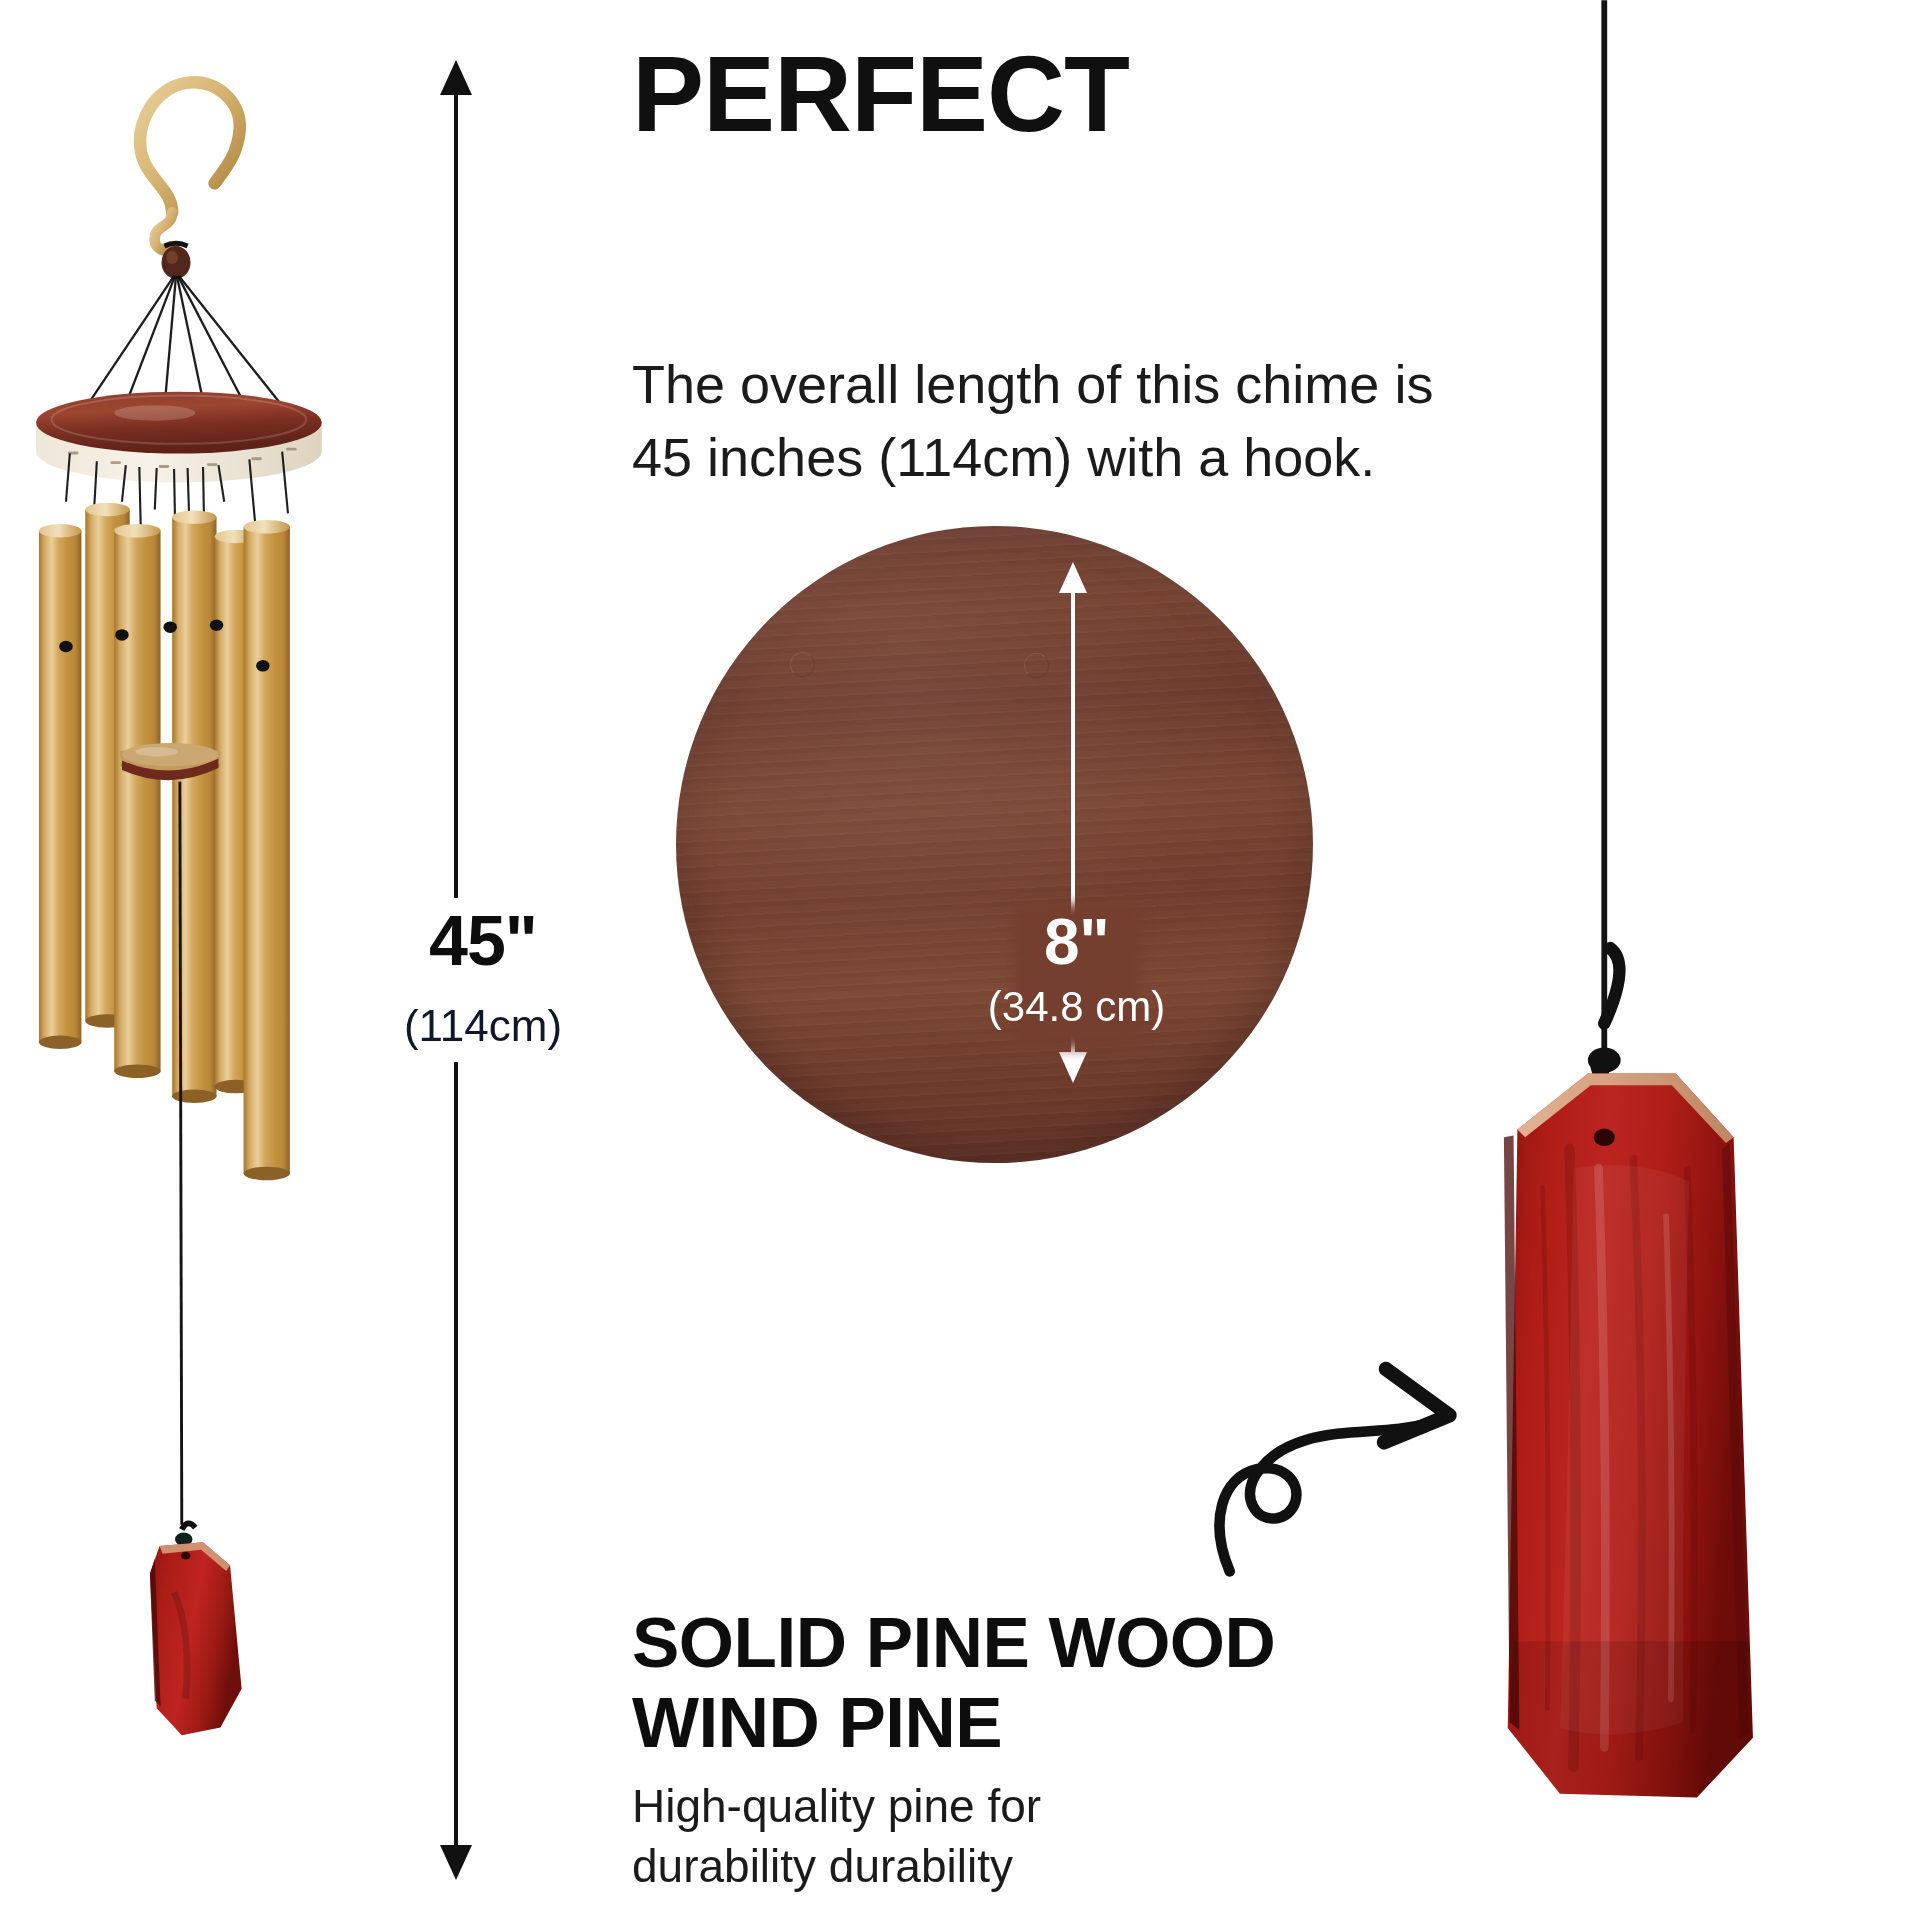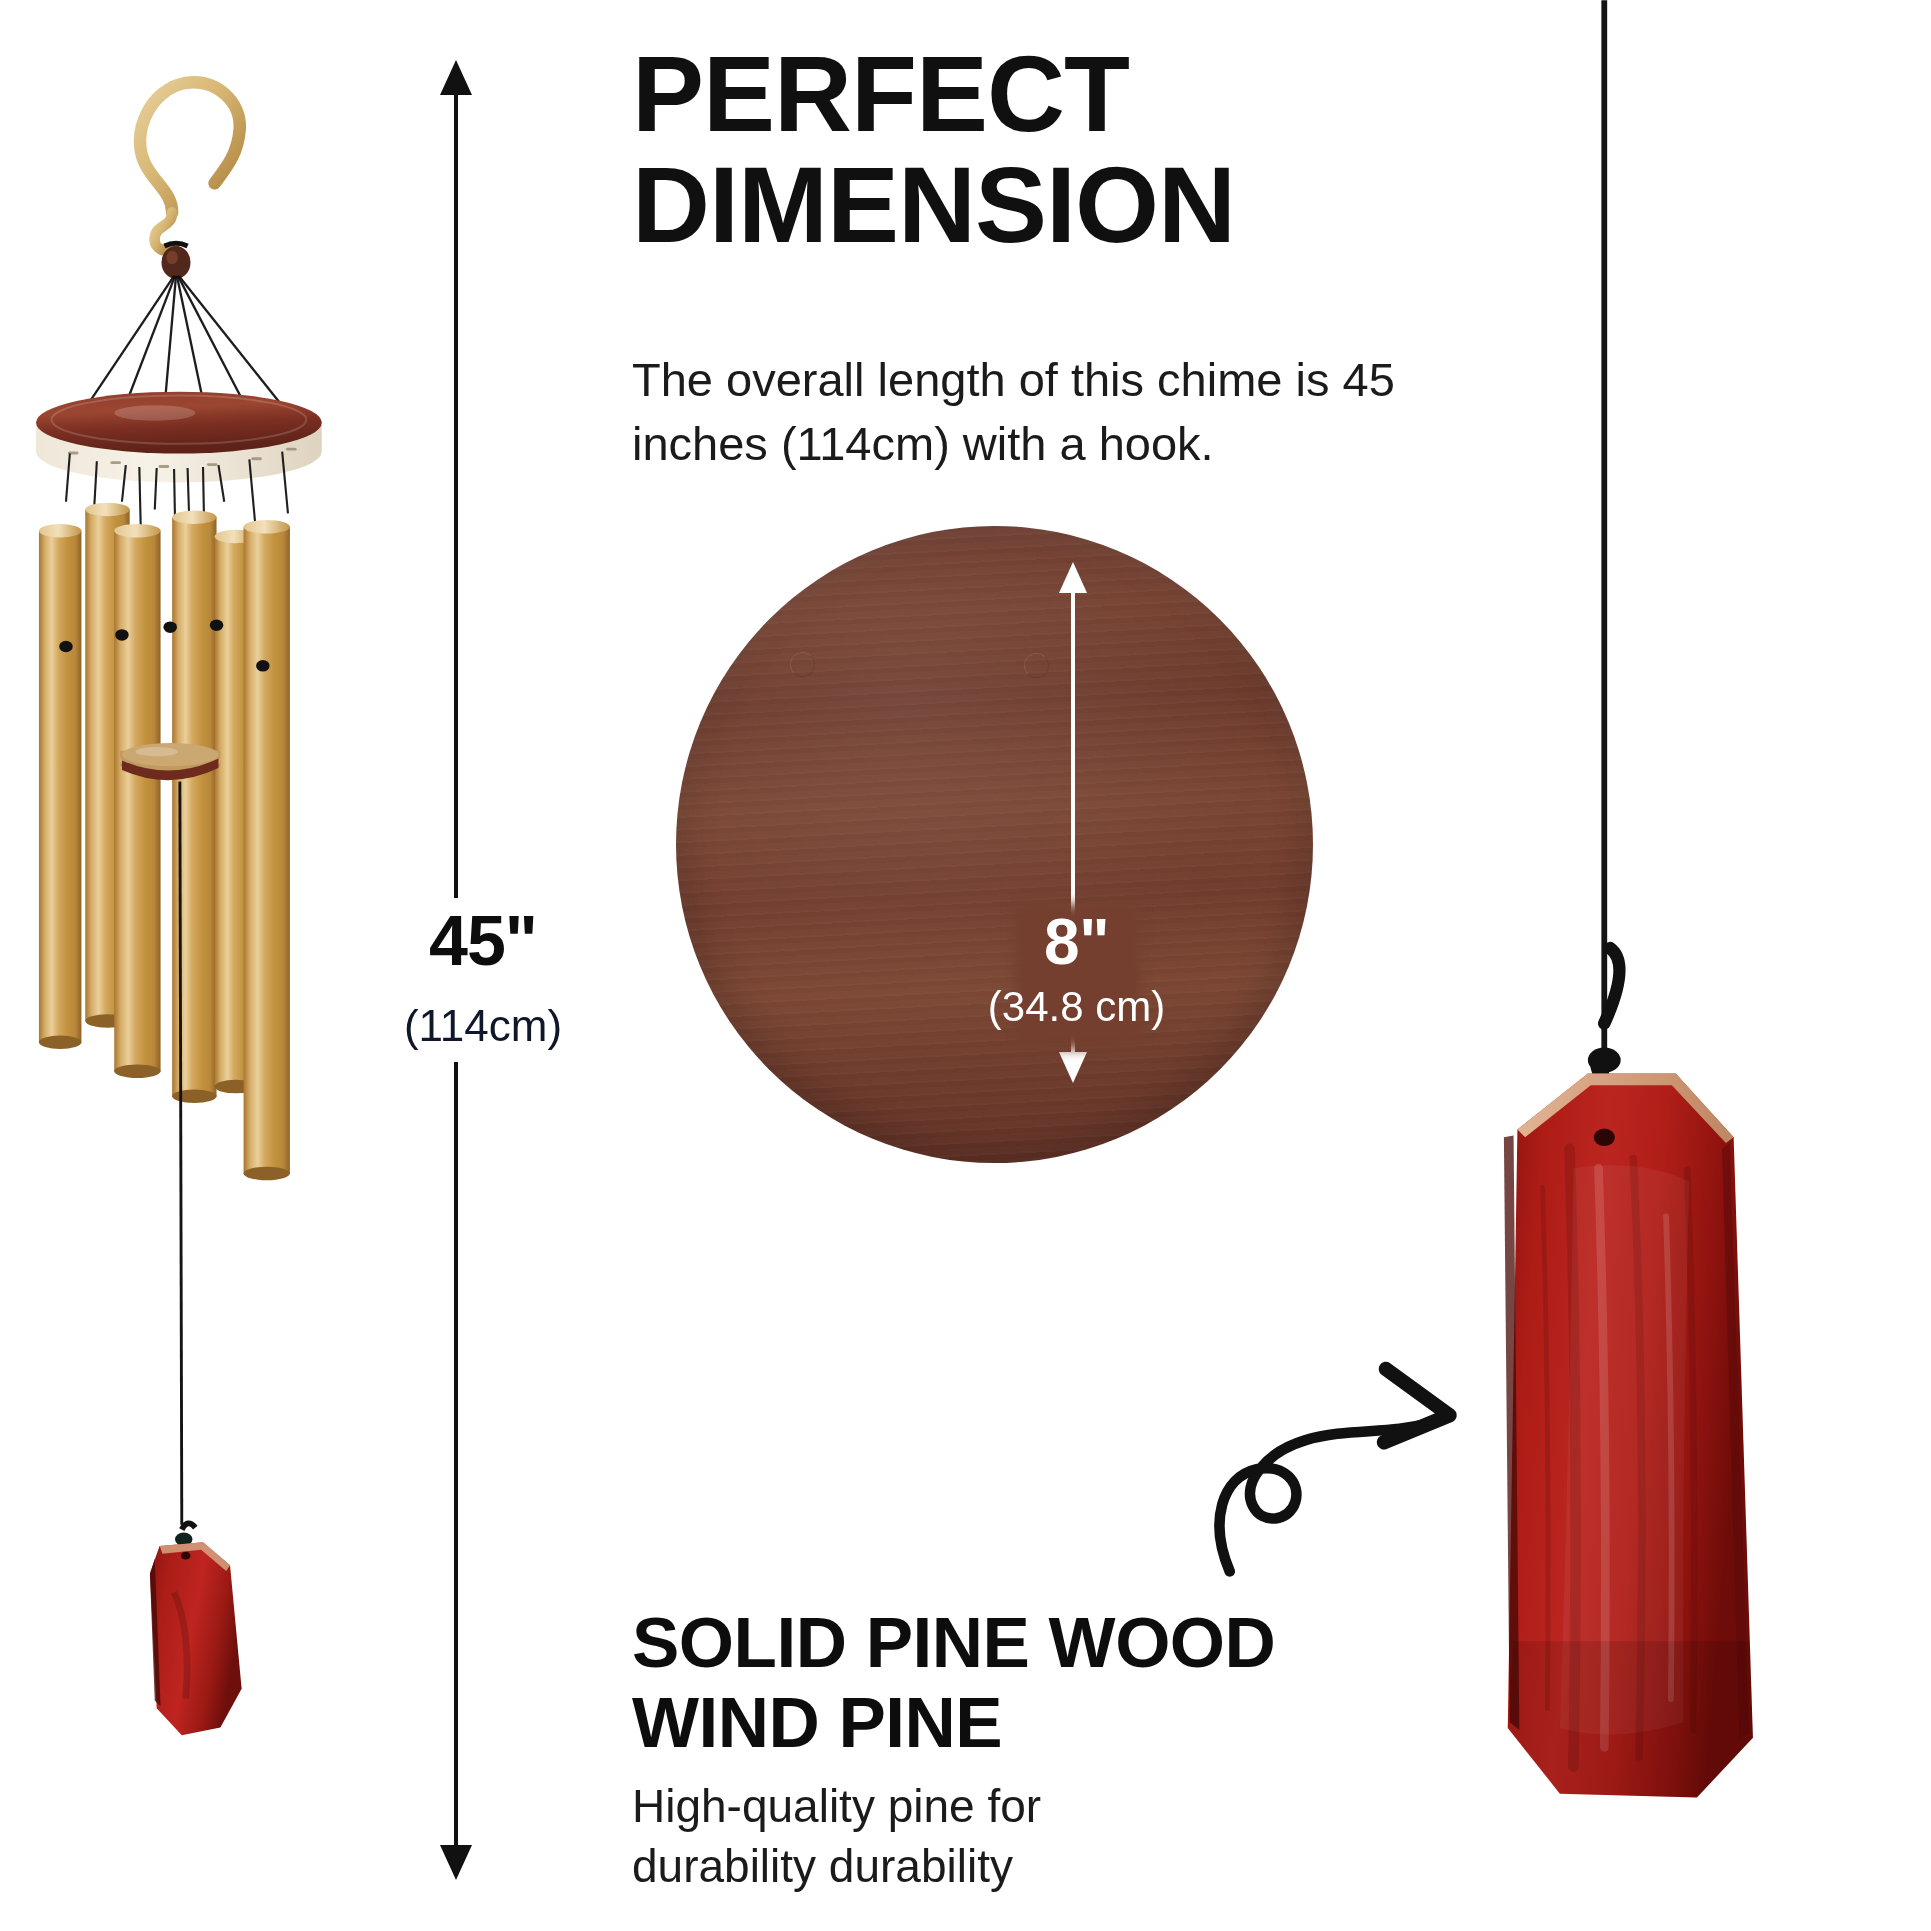--- a/index.html
+++ b/index.html
@@ -30,21 +30,21 @@
     font-weight:800;
     line-height:1.03;
     color:#101010;
     letter-spacing:-1px;
   }
   #title-block .l2 { display:block; }
 
   #subtitle-block {
     position:absolute;
     left:632px; top:348px; width:850px;
-    font-size:47px;
+    font-size:54px;
     line-height:1.36;
     color:#1b1b1b;
     font-weight:300;
   }
 
   #feature-title {
     position:absolute;
     left:632px; top:1603px; width:792px;
     font-size:71px;
     font-weight:800;
@@ -379,21 +379,20 @@
     <div class="stem"></div>
     <div class="head-dn"></div>
   </div>
   <div id="label-45">
     <span class="big">45"</span>
     <span class="small">(114cm)</span>
   </div>
 
   <div id="title-block" class="headline">
     <span class="l1">PERFECT</span>
-    <span class="l2">DIMENSION</span>
   </div>
 
   <div id="subtitle-block">The overall length of this chime is 45 inches (114cm) with a hook.</div>
 
   <div id="disc">
     <div class="grain"></div>
     <div class="knot-a"></div>
     <div class="knot-b"></div>
   </div>
 

